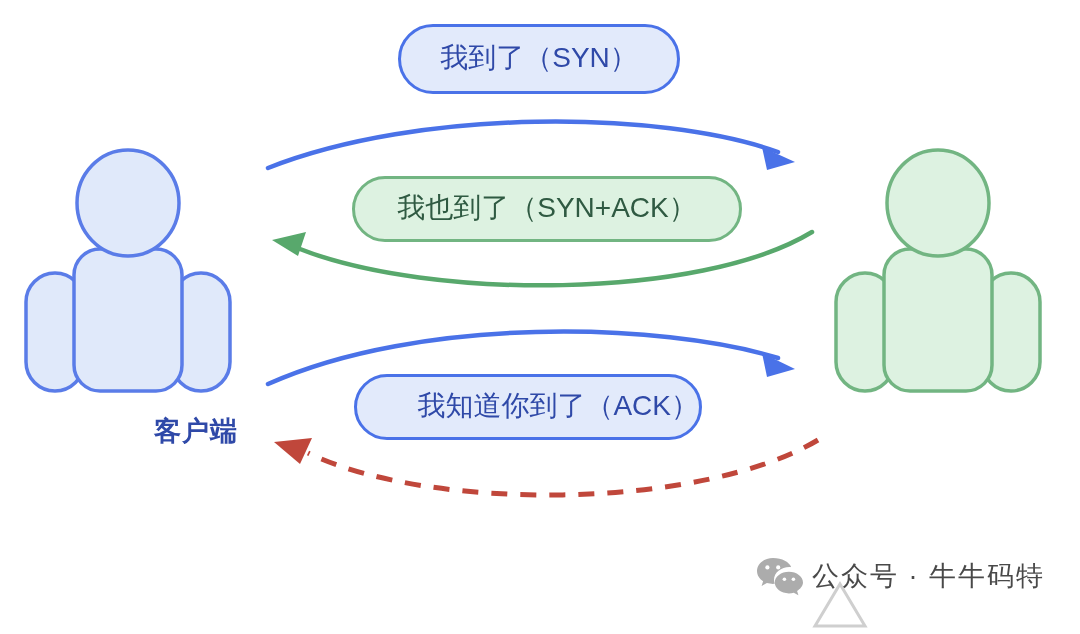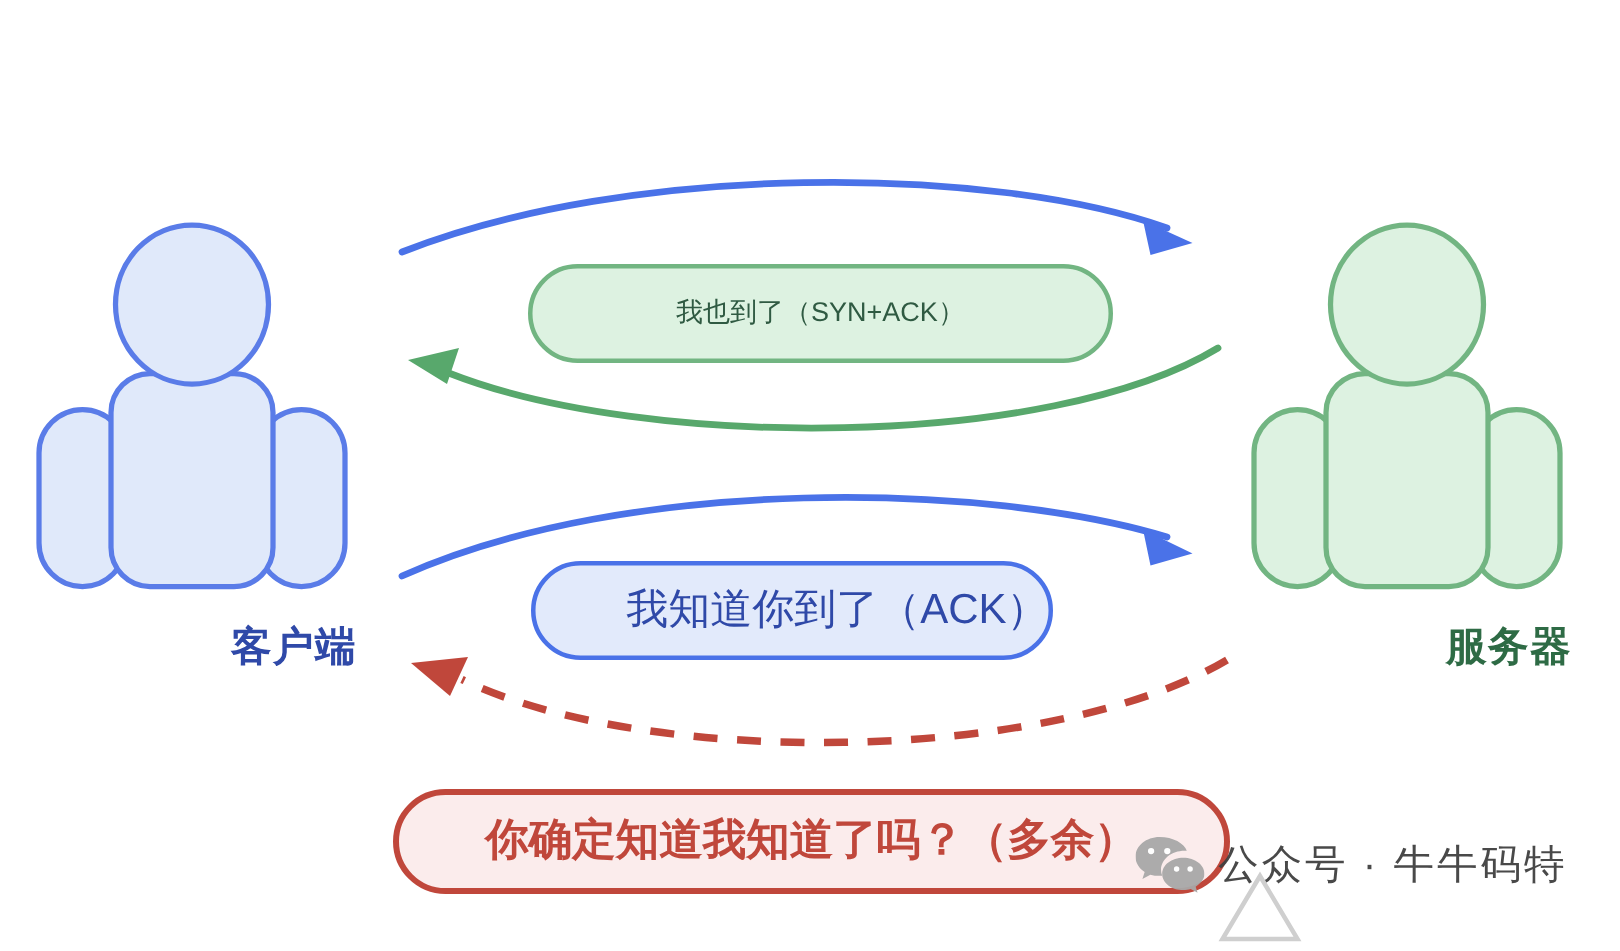--- a/index.html
+++ b/index.html
@@ -79,21 +79,21 @@
     background: #fbecec;
     border-color: #c0473b;
     border-width: 4px;
   }
   .pill-red .pill-text {
     color: #c0473b;
     font-weight: bold;
   }
 
   #pill-syn      { left: 398px; top: 24px;  width: 282px; height: 70px;  font-size: 28px; }
-  #pill-synack   { left: 352px; top: 176px; width: 390px; height: 66px;  font-size: 18px; }
+  #pill-synack   { left: 352px; top: 176px; width: 390px; height: 66px;  font-size: 28px; }
   #pill-ack      { left: 354px; top: 374px; width: 348px; height: 66px;  font-size: 28px; justify-content: flex-end; }
   #pill-extra    { left: 262px; top: 526px; width: 558px; height: 70px;  font-size: 29px; }
 
   
   #watermark {
     position: absolute;
     left: 757px;
     top: 556px;
     display: flex;
     align-items: center;
@@ -149,35 +149,34 @@
     <div class="actor-label">客户端</div>
   </div>
 
   <div class="actor" id="actor-server">
     <svg viewBox="0 0 220 270" width="220" height="270" xmlns="http://www.w3.org/2000/svg">
       <rect x="8" y="128" width="58" height="118" rx="29" ry="29" fill="#ddf2e1" stroke="#72b582" stroke-width="3.5"></rect>
       <rect x="154" y="128" width="58" height="118" rx="29" ry="29" fill="#ddf2e1" stroke="#72b582" stroke-width="3.5"></rect>
       <rect x="56" y="104" width="108" height="142" rx="26" ry="26" fill="#ddf2e1" stroke="#72b582" stroke-width="3.5"></rect>
       <ellipse cx="110" cy="58" rx="51" ry="53" fill="#ddf2e1" stroke="#72b582" stroke-width="3.5"></ellipse>
     </svg>
-    <div class="actor-label">服务器</div>
   </div>
 
+  <div class="pill pill-blue" id="pill-syn">
+    <span class="pill-text">我到了（SYN）</span>
+  </div>
 
   <div class="pill pill-green" id="pill-synack">
     <span class="pill-text">我也到了（SYN+ACK）</span>
   </div>
 
   <div class="pill pill-blue" id="pill-ack">
     <span class="pill-text">我知道你到了（ACK）</span>
   </div>
 
-  <div class="pill pill-red" id="pill-extra">
-    <span class="pill-text">你确定知道我知道了吗？（多余）</span>
-  </div>
 
   <div id="watermark">
     <svg width="46" height="40" viewBox="0 0 46 40" xmlns="http://www.w3.org/2000/svg">
       <g fill="#a8a8a8">
         <path d="M16 2 C7.2 2 0 7.9 0 15.1 c0 4.1 2.4 7.8 6.1 10.2 l-1.5 4.7 5.3 -2.9 c1.9 0.5 3.9 0.8 6.1 0.8 0.6 0 1.2 0 1.8 -0.1 -0.5 -1.3 -0.8 -2.6 -0.8 -4 0 -7 7 -12.7 15.7 -12.7 0.5 0 1 0 1.5 0.1 C32.5 6.2 25.1 2 16 2 z"></path>
         <circle cx="10.4" cy="11.4" r="2.1" fill="#ffffff"></circle>
         <circle cx="21.2" cy="11.4" r="2.1" fill="#ffffff"></circle>
         <path d="M46 26.6 C46 20.6 39.6 15.8 31.9 15.8 c-7.8 0 -14.1 4.8 -14.1 10.8 0 6 6.3 10.8 14.1 10.8 1.7 0 3.4 -0.2 4.9 -0.7 l4.6 2.5 -1.3 -4.1 C43 33.2 46 30.1 46 26.6 z"></path>
         <circle cx="27.4" cy="23.3" r="1.8" fill="#ffffff"></circle>
         <circle cx="36.4" cy="23.3" r="1.8" fill="#ffffff"></circle>

